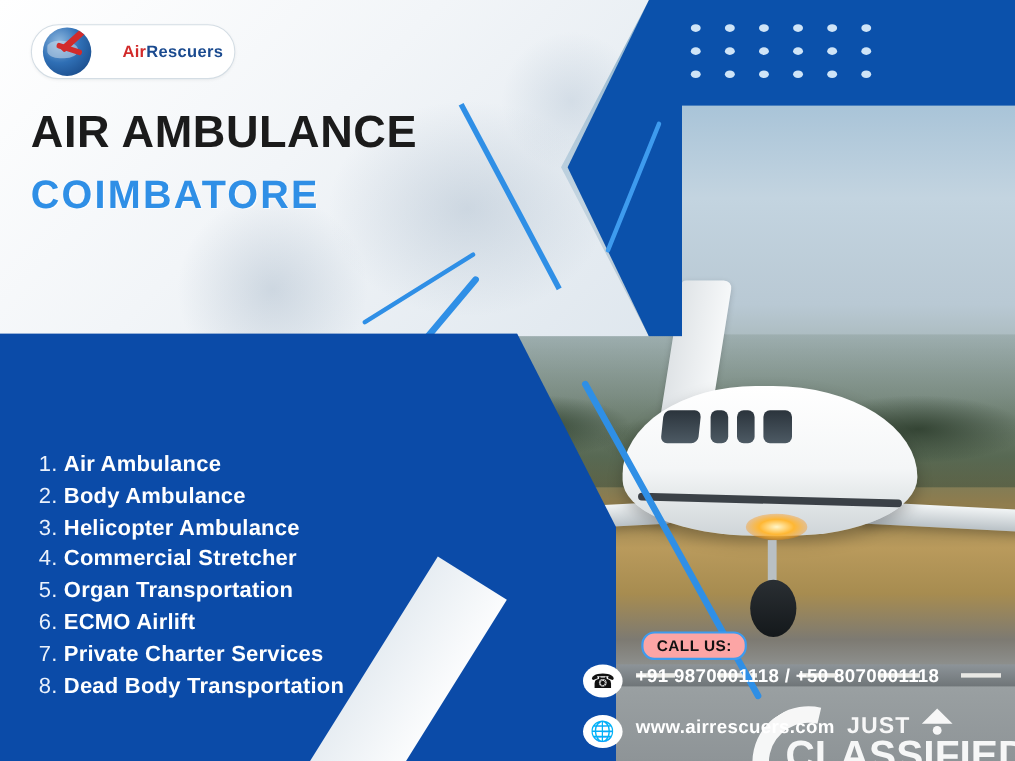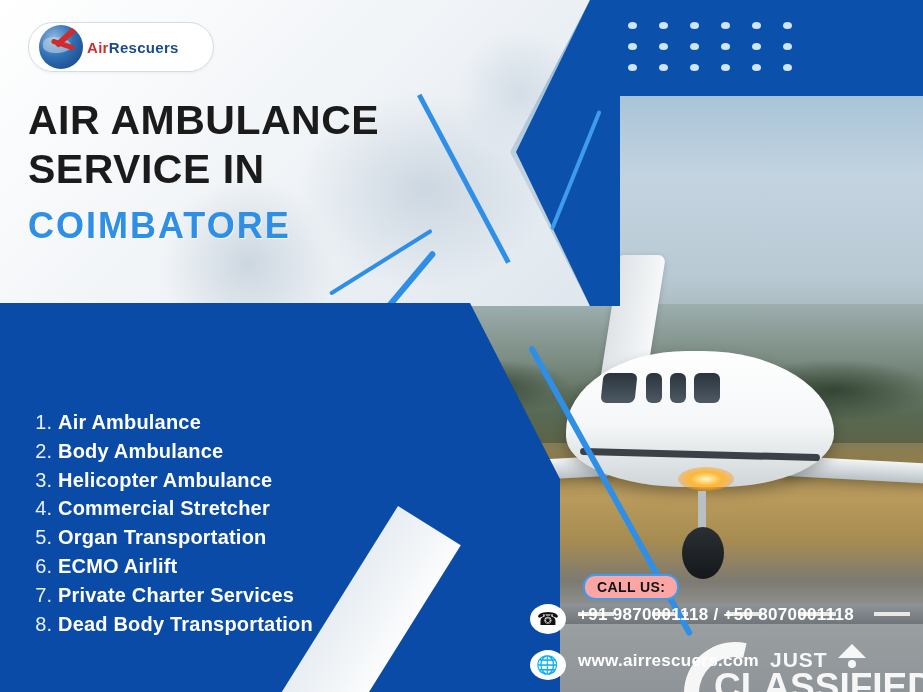--- a/index.html
+++ b/index.html
@@ -155,20 +155,21 @@
     transform:rotate(32deg);transform-origin:top left;
   }
 
   
   .logo{
     position:absolute;left:28px;top:22px;width:186px;height:50px;
     background:rgba(255,255,255,.92);
     border:1px solid #d4dde4;border-radius:25px;
     display:flex;align-items:center;gap:4px;padding:0 10px;box-sizing:border-box;
     box-shadow:0 1px 3px rgba(0,0,0,.06);
+    justify-content:space-between;
   }
   .globe-mark{
     position:relative;width:44px;height:44px;border-radius:50%;flex:0 0 auto;
     background:radial-gradient(circle at 34% 30%,#8fb9e0 0%,#2f6fb5 45%,#123e7a 100%);
     overflow:hidden;
   }
   .globe-mark .land{
     position:absolute;left:4px;top:12px;width:28px;height:16px;background:#c9d9ea;opacity:.55;
     border-radius:40% 60% 50% 45%;
   }
@@ -311,21 +312,20 @@
     <div class="globe-mark">
       <div class="land"></div>
       <div class="plane-a"></div>
       <div class="plane-b"></div>
     </div>
     <div class="logo-text"><span class="red">Air</span><span>Rescuers</span></div>
   </div>
 
   <div class="headline">
     <div class="hl-line">AIR AMBULANCE</div>
-    <div class="hl-line">SERVICE IN</div>
     <div class="hl-city">COIMBATORE</div>
   </div>
 
   <ol class="svc-list">
     <li>Air Ambulance</li>
     <li>Body Ambulance</li>
     <li>Helicopter Ambulance</li>
     <li>Commercial Stretcher</li>
     <li>Organ Transportation</li>
     <li>ECMO Airlift</li>

